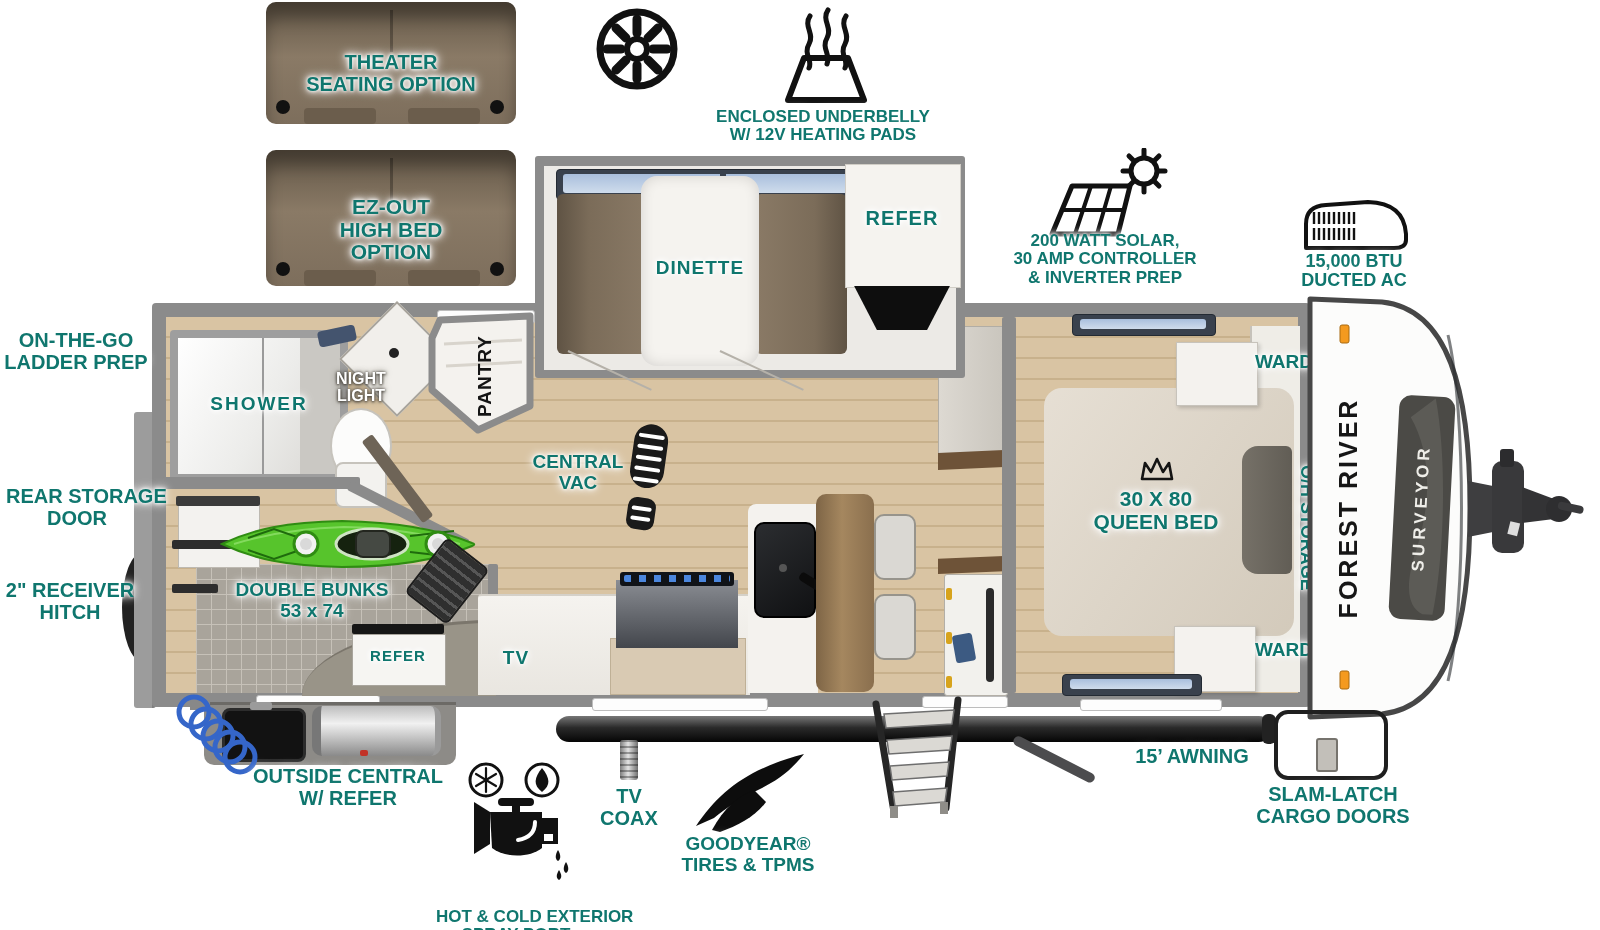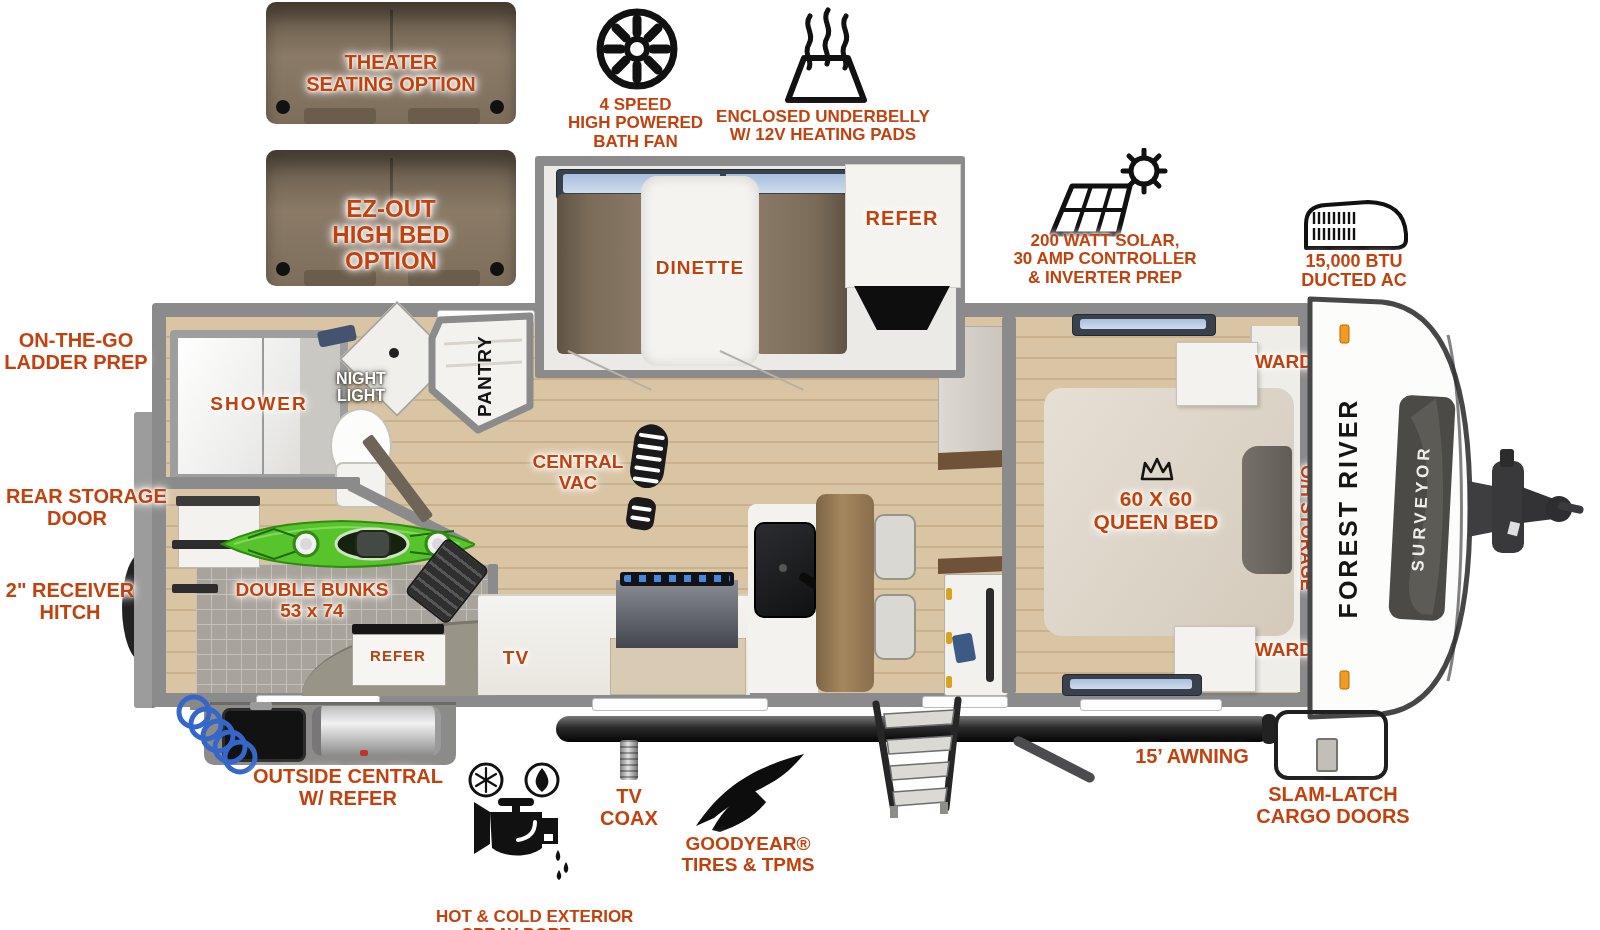--- a/index.html
+++ b/index.html
@@ -1,19 +1,19 @@
 <!DOCTYPE html>
 <html><head>
 <meta charset="utf-8">
 <style>
   html,body{margin:0;padding:0;background:#fff}
   #stage{position:relative;width:1600px;height:930px;background:#ffffff;
          font-family:"Liberation Sans",sans-serif;overflow:hidden}
   .abs{position:absolute}
-  .lbl{position:absolute;font-weight:700;color:#c2410c;text-align:center;line-height:1.08;
+  .lbl{position:absolute;font-weight:700;color:#0f766e;text-align:center;line-height:1.08;
        text-shadow:0 0 3px #fff,0 0 5px #fff,0 0 9px #fff,0 0 12px #fff;}
   .lbl div{white-space:nowrap}
   .lbl-w{color:#fff;text-shadow:0 0 3px #4a463e,0 1px 3px #4a463e,0 0 6px #6b675f}
   .wall{position:absolute;background:#8b8b8b;border-radius:2px}
   .winw{position:absolute;background:#fdfdfd;border:1px solid #bdbdbd;border-radius:3px}
   .wind{position:absolute;background:#39414d;border:1px solid #232a33;border-radius:4px}
   .glass{position:absolute;background:linear-gradient(180deg,#a9bfdd,#cfdcec);border-radius:3px}
   svg{display:block}
 </style>
 </head>
@@ -137,21 +137,21 @@
   <div class="abs" style="left:1176px;top:342px;width:80px;height:62px;background:#f4f2ee;border:1px solid #c7c3bb;box-shadow:2px 2px 4px rgba(0,0,0,.18)"></div>
   <div class="abs" style="left:1174px;top:626px;width:80px;height:64px;background:#f4f2ee;border:1px solid #c7c3bb;box-shadow:2px 2px 4px rgba(0,0,0,.18)"></div>
   <div class="wind" style="left:1072px;top:314px;width:142px;height:20px"></div>
   <div class="glass" style="left:1080px;top:319px;width:126px;height:10px"></div>
   <div class="wind" style="left:1062px;top:674px;width:138px;height:20px"></div>
   <div class="glass" style="left:1070px;top:679px;width:122px;height:10px"></div>
   <svg class="abs" style="left:1138px;top:456px" width="38" height="28" viewBox="0 0 38 28">
     <path d="M4,23 L7,7 L13,16 L19,3 L25,16 L31,7 L34,23 Z" fill="none" stroke="#141414" stroke-width="2.6" stroke-linejoin="round"></path>
   </svg>
   <div class="lbl" style="left:1076px;top:488px;width:160px;font-size:21px">
-    <div>60 X 60</div>
+    <div>30 X 80</div>
       <div>QUEEN BED</div>
   </div>
   <div class="lbl" style="left:1254px;top:352px;width:60px;font-size:19px">
       <div>WARD</div>
     </div>
   <div class="lbl" style="left:1254px;top:640px;width:60px;font-size:19px">
       <div>WARD</div>
     </div>
   <div class="lbl" style="left:1290px;top:446px;width:26px;height:164px;font-size:18px;writing-mode:vertical-rl;text-align:center;white-space:nowrap">O/H STORAGE</div>
 
@@ -185,45 +185,40 @@
     <div>THEATER</div>
       <div>SEATING OPTION</div>
   </div>
   <div class="abs" style="left:266px;top:150px;width:250px;height:136px;background:linear-gradient(180deg,#635747,#8a7a66 45%,#7d6e5c);border-radius:10px;box-shadow:inset 0 16px 16px rgba(0,0,0,.32)">
     <div class="abs" style="left:10px;top:112px;width:14px;height:14px;background:#111;border-radius:50%"></div>
     <div class="abs" style="left:224px;top:112px;width:14px;height:14px;background:#111;border-radius:50%"></div>
     <div class="abs" style="left:38px;top:120px;width:72px;height:16px;background:#6b5d4c;border-radius:4px"></div>
     <div class="abs" style="left:142px;top:120px;width:72px;height:16px;background:#6b5d4c;border-radius:4px"></div>
     <div class="abs" style="left:124px;top:8px;width:3px;height:42px;background:rgba(0,0,0,.28)"></div>
   </div>
-  <div class="lbl" style="left:286px;top:196px;width:210px;font-size:24px">
+  <div class="lbl" style="left:286px;top:196px;width:210px;font-size:21px">
     <div>EZ-OUT</div>
       <div>HIGH BED</div>
       <div>OPTION</div>
   </div>
 
   <svg class="abs" style="left:592px;top:4px" width="90" height="90" viewBox="0 0 90 90">
     <circle cx="45" cy="45" r="37" fill="none" stroke="#111" stroke-width="7"></circle>
     <circle cx="45" cy="45" r="10" fill="none" stroke="#111" stroke-width="6"></circle>
     <g stroke="#111" stroke-width="9" stroke-linecap="round">
       <line x1="45" y1="15" x2="45" y2="29"></line>
         <line x1="45" y1="61" x2="45" y2="75"></line>
       <line x1="15" y1="45" x2="29" y2="45"></line>
         <line x1="61" y1="45" x2="75" y2="45"></line>
       <line x1="24" y1="24" x2="34" y2="34"></line>
         <line x1="56" y1="56" x2="66" y2="66"></line>
       <line x1="66" y1="24" x2="56" y2="34"></line>
         <line x1="34" y1="56" x2="24" y2="66"></line>
     </g>
   </svg>
-  <div class="lbl" style="left:548px;top:96px;width:175px;font-size:17px">
-    <div>4 SPEED</div>
-      <div>HIGH POWERED</div>
-      <div>BATH FAN</div>
-  </div>
 
   <svg class="abs" style="left:772px;top:6px" width="108" height="100" viewBox="0 0 108 100">
     <polygon points="32,52 76,52 92,94 16,94" fill="none" stroke="#111" stroke-width="6" stroke-linejoin="round"></polygon>
     <g fill="none" stroke="#111" stroke-width="5" stroke-linecap="round">
       <path d="M38,10 C31,20 43,28 37,38 C31,48 41,54 37,62"></path>
       <path d="M56,4 C49,14 61,22 55,32 C49,42 59,48 55,58"></path>
       <path d="M74,10 C67,20 79,28 73,38 C67,48 77,54 73,62"></path>
     </g>
   </svg>
   <div class="lbl" style="left:716px;top:108px;width:214px;font-size:17px">

